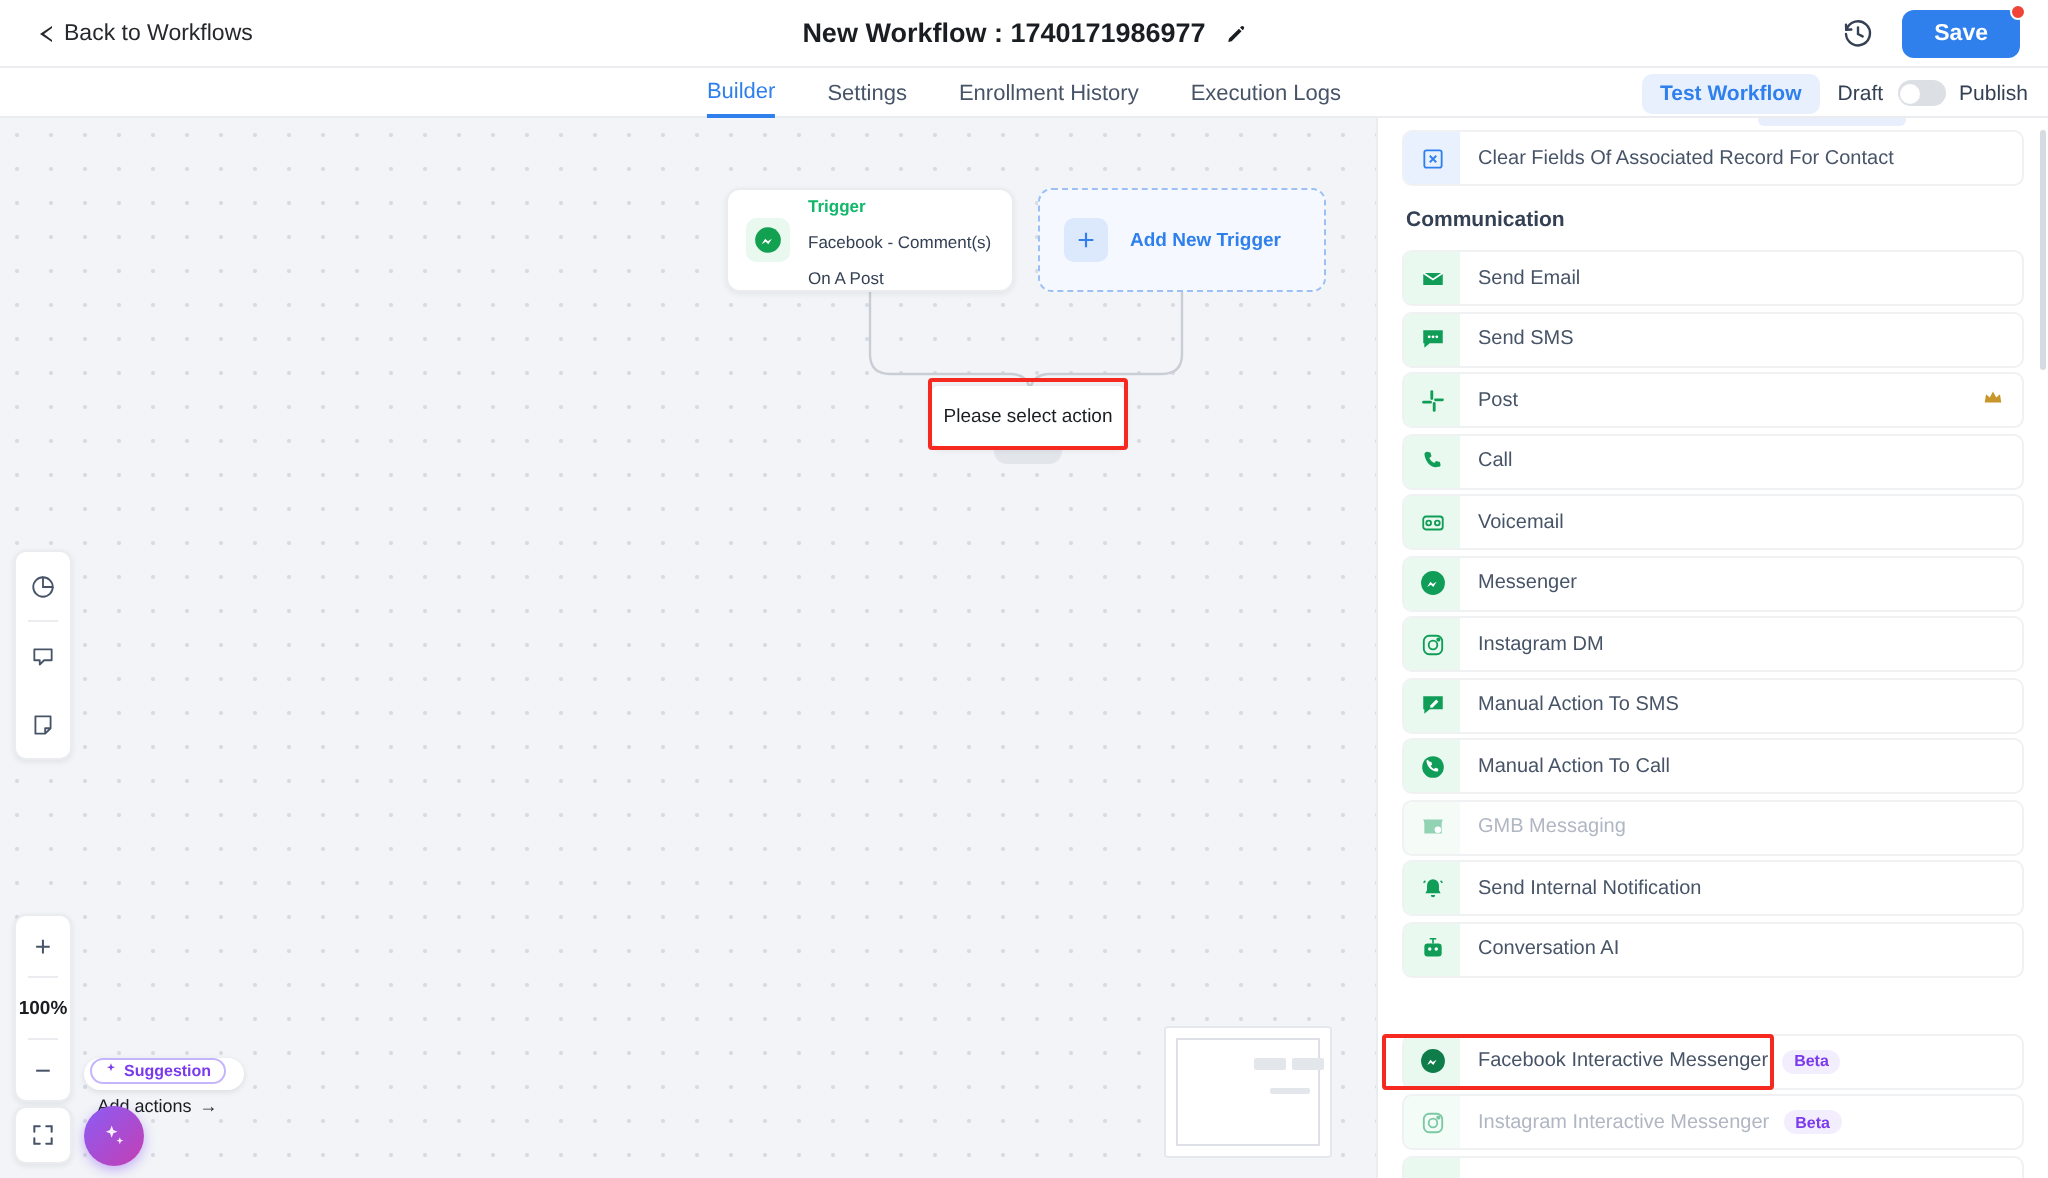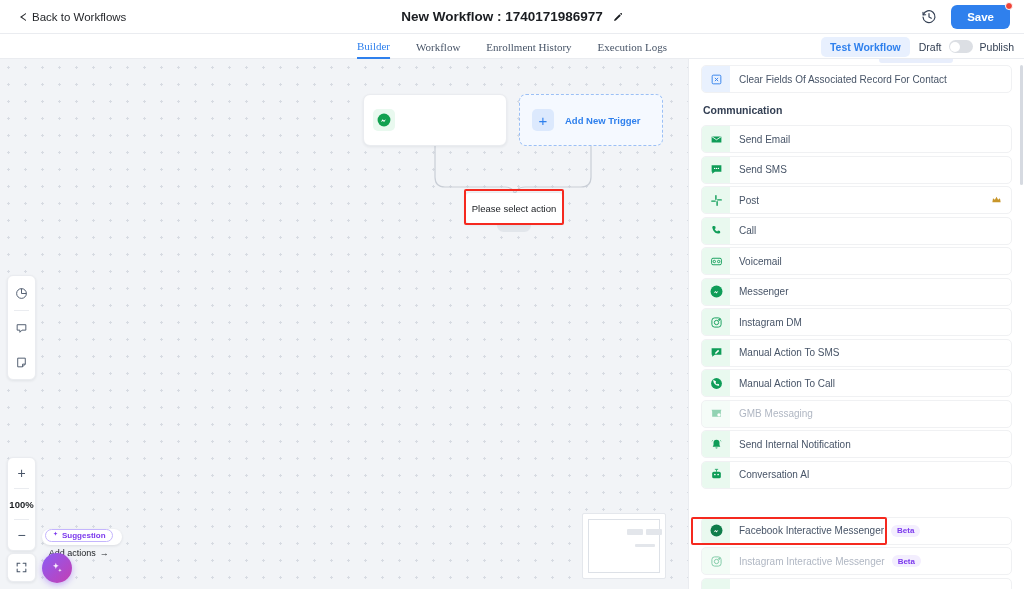--- a/index.html
+++ b/index.html
@@ -51,21 +51,21 @@
     border-radius: 50%; background: #f04438; border: 1.5px solid #fff;
   }
 
   
   .tabbar {
     position: absolute; top: 34px; left: 0; width: 1024px; height: 25px;
     border-bottom: 1px solid #eaecf0; background: #fff;
   }
   .tabs {
     position: absolute; left: 50%; transform: translateX(-50%);
-    display: flex; gap: 26px; height: 25px; align-items: flex-end; font-family: Liberation Serif, serif;
+    display: flex; gap: 26px; height: 25px; align-items: flex-end;
   }
   .tab {
     font-size: 11px; color: #475467; cursor: pointer; height: 25px;
     display: flex; align-items: center; white-space: nowrap;
   }
   .tab.active { color: #2f80ed; border-bottom: 2px solid #2f80ed; }
   .tabbar-right {
     position: absolute; right: 10px; top: 0; height: 25px;
     display: flex; align-items: center; gap: 9px;
   }
@@ -258,21 +258,21 @@
       </button>
     </div>
   </div>
 
   <div class="tabbar">
     <div class="tabs">
       <div class="tab active">
           <span>Builder</span>
         </div>
       <div class="tab">
-          <span>Workflow</span>
+          <span>Settings</span>
         </div>
       <div class="tab">
           <span>Enrollment History</span>
         </div>
       <div class="tab">
           <span>Execution Logs</span>
         </div>
     </div>
     <div class="tabbar-right">
       <div class="test-wf"><span>Test Workflow</span></div>
@@ -290,20 +290,24 @@
       <path d="M435 87 L435 118 Q435 128 445 128 L505 128 Q515 128 515 138 L515 160" fill="none" stroke="#c9ced6" stroke-width="1.2"></path>
       <path d="M591 87 L591 118 Q591 128 581 128 L525 128 Q515 128 515 138 L515 160" fill="none" stroke="#c9ced6" stroke-width="1.2"></path>
     </svg>
 
     <div class="node-trigger">
       <span class="trg-icon">
         <svg viewBox="0 0 24 24" width="14" height="14">
             <circle cx="12" cy="12" r="11" fill="#12a150"></circle>
             <path d="M6.6 15.6l3-4.7 2.3 2.1 3.4-2.1-3 4.7-2.3-2.1-3.4 2.1z" fill="#fff"></path>
           </svg>
+      </span>
+      <span class="trg-text">
+        <span class="trg-label">Trigger</span><br>
+        <span class="trg-sub">Facebook - Comment(s) On A Post</span>
       </span>
     </div>
 
     <div class="node-add">
       <span class="plus-box">+</span>
       <span class="add-lbl">Add New Trigger</span>
     </div>
 
     <div class="ghost-pill"></div>
     <div class="tooltip-select">

